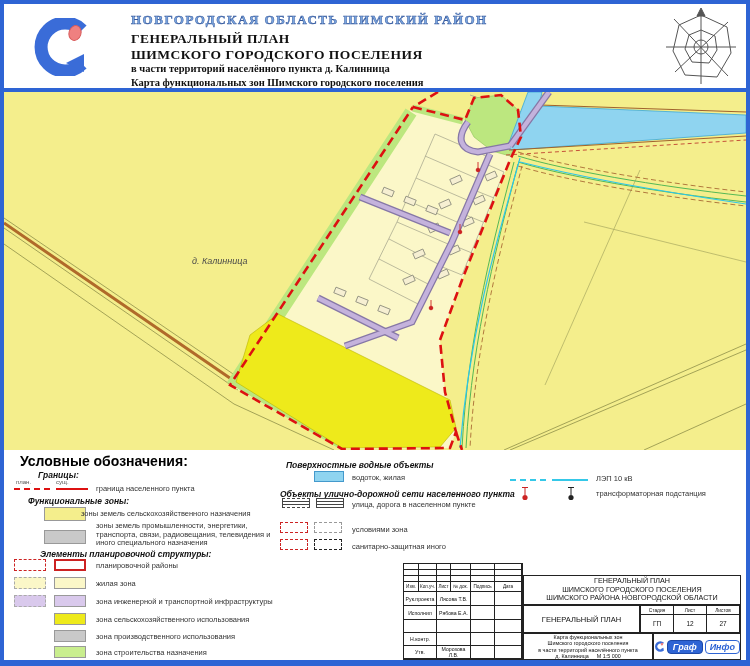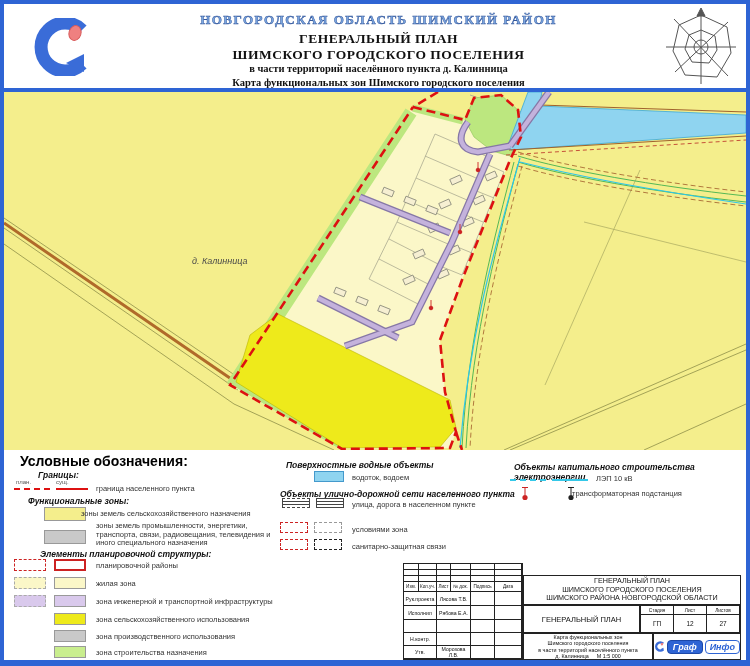--- a/index.html
+++ b/index.html
@@ -1,21 +1,21 @@
 <!DOCTYPE html>
 <html><head>
 <meta charset="utf-8">
 <style>
   html,body{margin:0;padding:0;background:#e8e8e8;}
   .page{position:relative;width:750px;height:666px;background:#ffffff;overflow:hidden;
         font-family:"Liberation Sans",sans-serif;}
   .bar{position:absolute;background:#2e64d4;}
   
   .hdr{position:absolute;left:4px;top:4px;width:742px;height:84px;background:#fff;}
-  .hdr-titles{position:absolute;left:127px;right:120px;top:6px;text-align:center;
+  .hdr-titles{position:absolute;left:127px;right:120px;top:6px;
               font-family:"Liberation Serif",serif;font-weight:bold;color:#111;}
   .ht-region{font-size:13px;letter-spacing:1.5px;color:#7aa6e0;-webkit-text-stroke:.5px #35589c;margin-top:2px;}
   .ht-main{font-size:13.5px;letter-spacing:.5px;margin-top:3px;}
   .ht-sub{font-size:10.5px;margin-top:3px;}
   
   .map{position:absolute;left:4px;top:92px;width:742px;height:358px;}
   
   .legend{position:absolute;left:4px;top:450px;width:716px;height:210px;background:#fff;padding-left:25px;}
   .lg-title{position:absolute;left:16px;top:3px;font-size:14px;font-weight:bold;color:#000;}
   .lg-h{position:absolute;font-size:8.5px;font-weight:bold;font-style:italic;color:#111;}
@@ -227,47 +227,46 @@
     <div class="lg-t" style="left:92px;top:148px">зона инженерной и транспортной инфраструктуры</div>
     <div class="sw" style="left: 50px; top: 163px; width: 32px; height: 12px; background-color: rgb(238, 234, 27);"></div>
     <div class="lg-t" style="left:92px;top:166px">зона сельскохозяйственного использования</div>
     <div class="sw" style="left: 50px; top: 180px; width: 32px; height: 12px; background-color: rgb(201, 201, 201);"></div>
     <div class="lg-t" style="left:92px;top:183px">зона производственного использования</div>
     <div class="sw" style="left: 50px; top: 196px; width: 32px; height: 12px; background-color: rgb(201, 238, 142);"></div>
     <div class="lg-t" style="left:92px;top:199px">зона строительства назначения</div>
 
     <div class="lg-h" style="left:282px;top:10px">Поверхностные водные объекты</div>
     <div class="sw" style="left: 310px; top: 21px; width: 30px; height: 11px; border-color: rgb(68, 153, 204); background-color: rgb(143, 212, 240);"></div>
-    <div class="lg-t" style="left:348px;top:24px">водоток, водоем</div>
+    <div class="lg-t" style="left:348px;top:24px">водоток, жилая</div>
     <div class="lg-h" style="left:276px;top:39px">Объекты улично-дорожной сети населенного пункта</div>
     <div class="sw stripes" style="left:278px;top:48px;width:28px;height:10px;border:1px dashed #444"></div>
     <div class="sw stripes" style="left:312px;top:48px;width:28px;height:10px;border:1px solid #444"></div>
     <div class="lg-t" style="left:348px;top:51px">улица, дорога в населенном пункте</div>
     <div class="sw" style="left:276px;top:72px;width:28px;height:11px;border:1.4px dashed #cc2222"></div>
     <div class="sw" style="left:310px;top:72px;width:28px;height:11px;border:1.4px dashed #999"></div>
     <div class="lg-t" style="left:348px;top:76px">условиями зона</div>
     <div class="sw" style="left:276px;top:89px;width:28px;height:11px;border:1.4px dashed #cc2222"></div>
     <div class="sw" style="left:310px;top:89px;width:28px;height:11px;border:1.4px dashed #222"></div>
-    <div class="lg-t" style="left:348px;top:93px">санитарно-защитная связи</div>
-
-    <div class="lg-h" style="left:510px;top:12px">Объекты капитального строительства электроэнергии</div>
+    <div class="lg-t" style="left:348px;top:93px">санитарно-защитная иного</div>
+
     <div class="line" style="left:506px;top:29px;width:36px;border-top:2px dashed #35c8e8"></div>
     <div class="line" style="left:548px;top:29px;width:36px;border-top:2px solid #35c8e8"></div>
     <div class="lg-t" style="left:592px;top:25px">ЛЭП 10 кВ</div>
     <svg width="10" height="15" style="position:absolute;left:516px;top:36px" viewBox="0 0 10 15">
       <line x1="2" y1="1.5" x2="8" y2="1.5" stroke="#cc2222"></line>
         <line x1="5" y1="1" x2="5" y2="9" stroke="#cc2222"></line>
         <circle cx="5" cy="11.5" r="2.6" fill="#cc2222"></circle>
     </svg>
     <svg width="10" height="15" style="position:absolute;left:562px;top:36px" viewBox="0 0 10 15">
       <line x1="2" y1="1.5" x2="8" y2="1.5" stroke="#222"></line>
         <line x1="5" y1="1" x2="5" y2="9" stroke="#222"></line>
         <circle cx="5" cy="11.5" r="2.6" fill="#222"></circle>
     </svg>
-    <div class="lg-t" style="left:568px;top:40px">трансформаторная подстанция</div>
+    <div class="lg-t" style="left:592px;top:40px">трансформаторная подстанция</div>
   </div>
 
   <div class="tb tb-left">
     <div class="c"></div>
       <div class="c"></div>
       <div class="c"></div>
       <div class="c"></div>
       <div class="c"></div>
       <div class="c"></div>
     <div class="c"></div>

